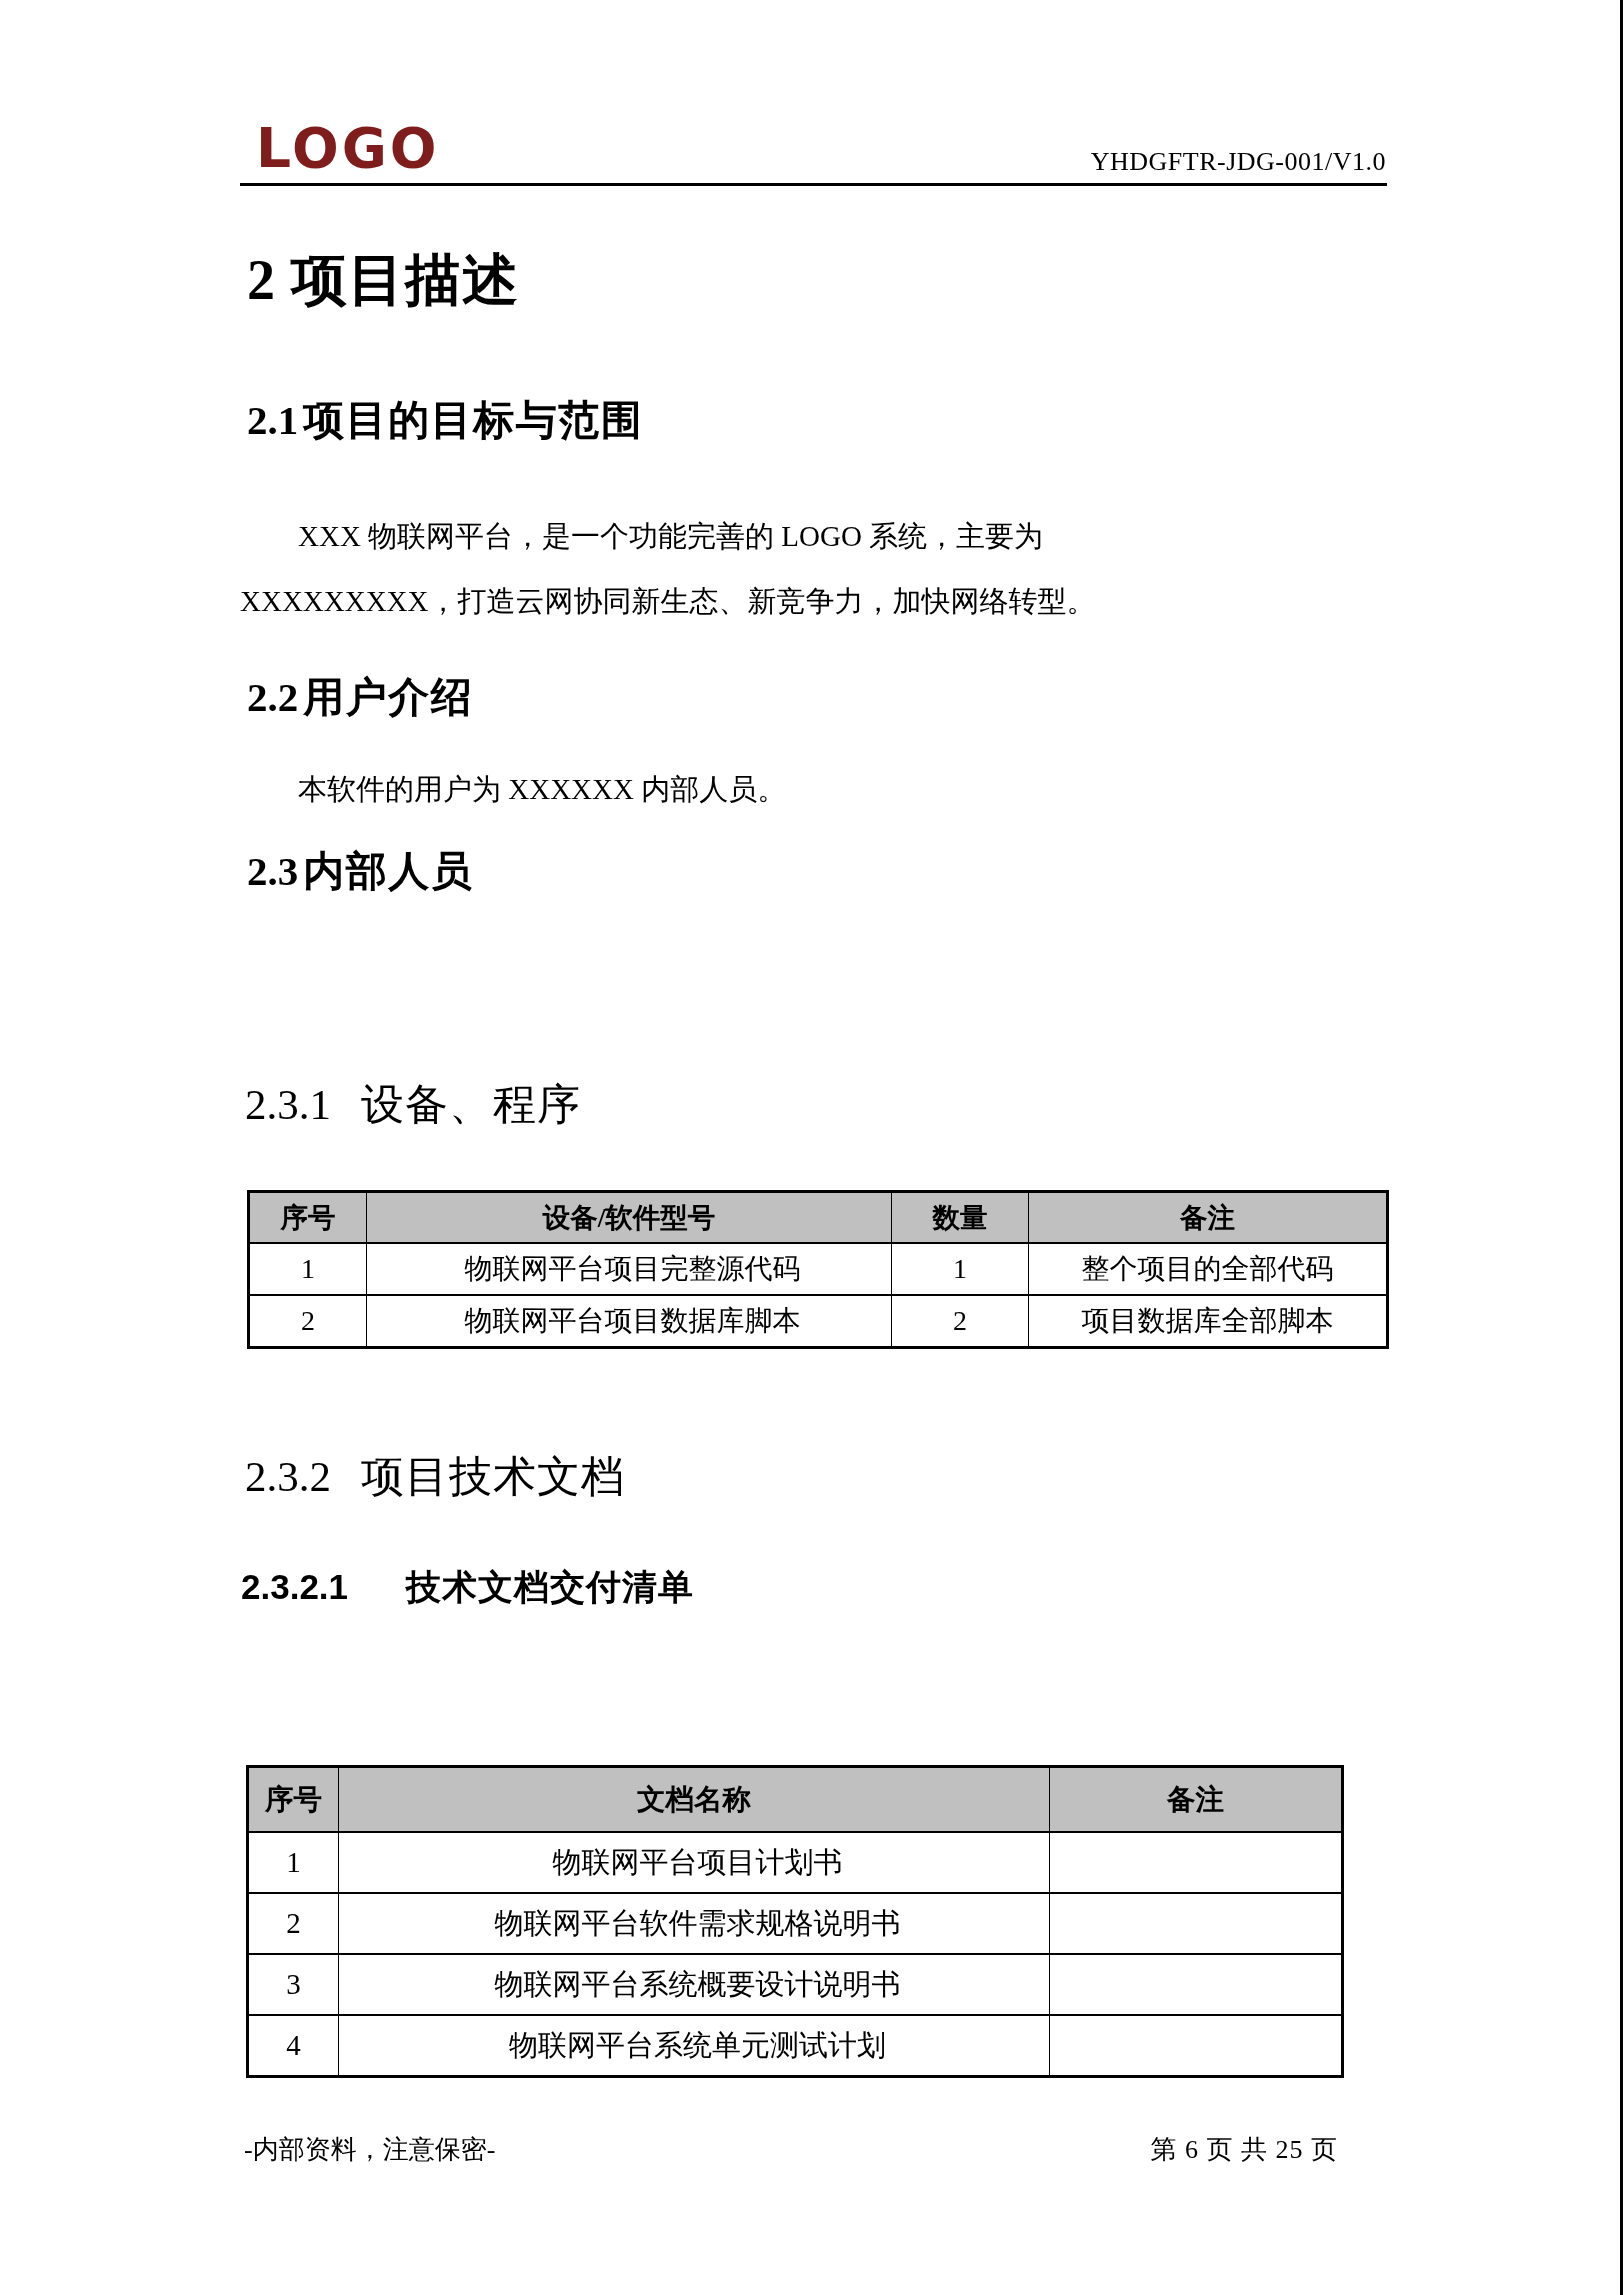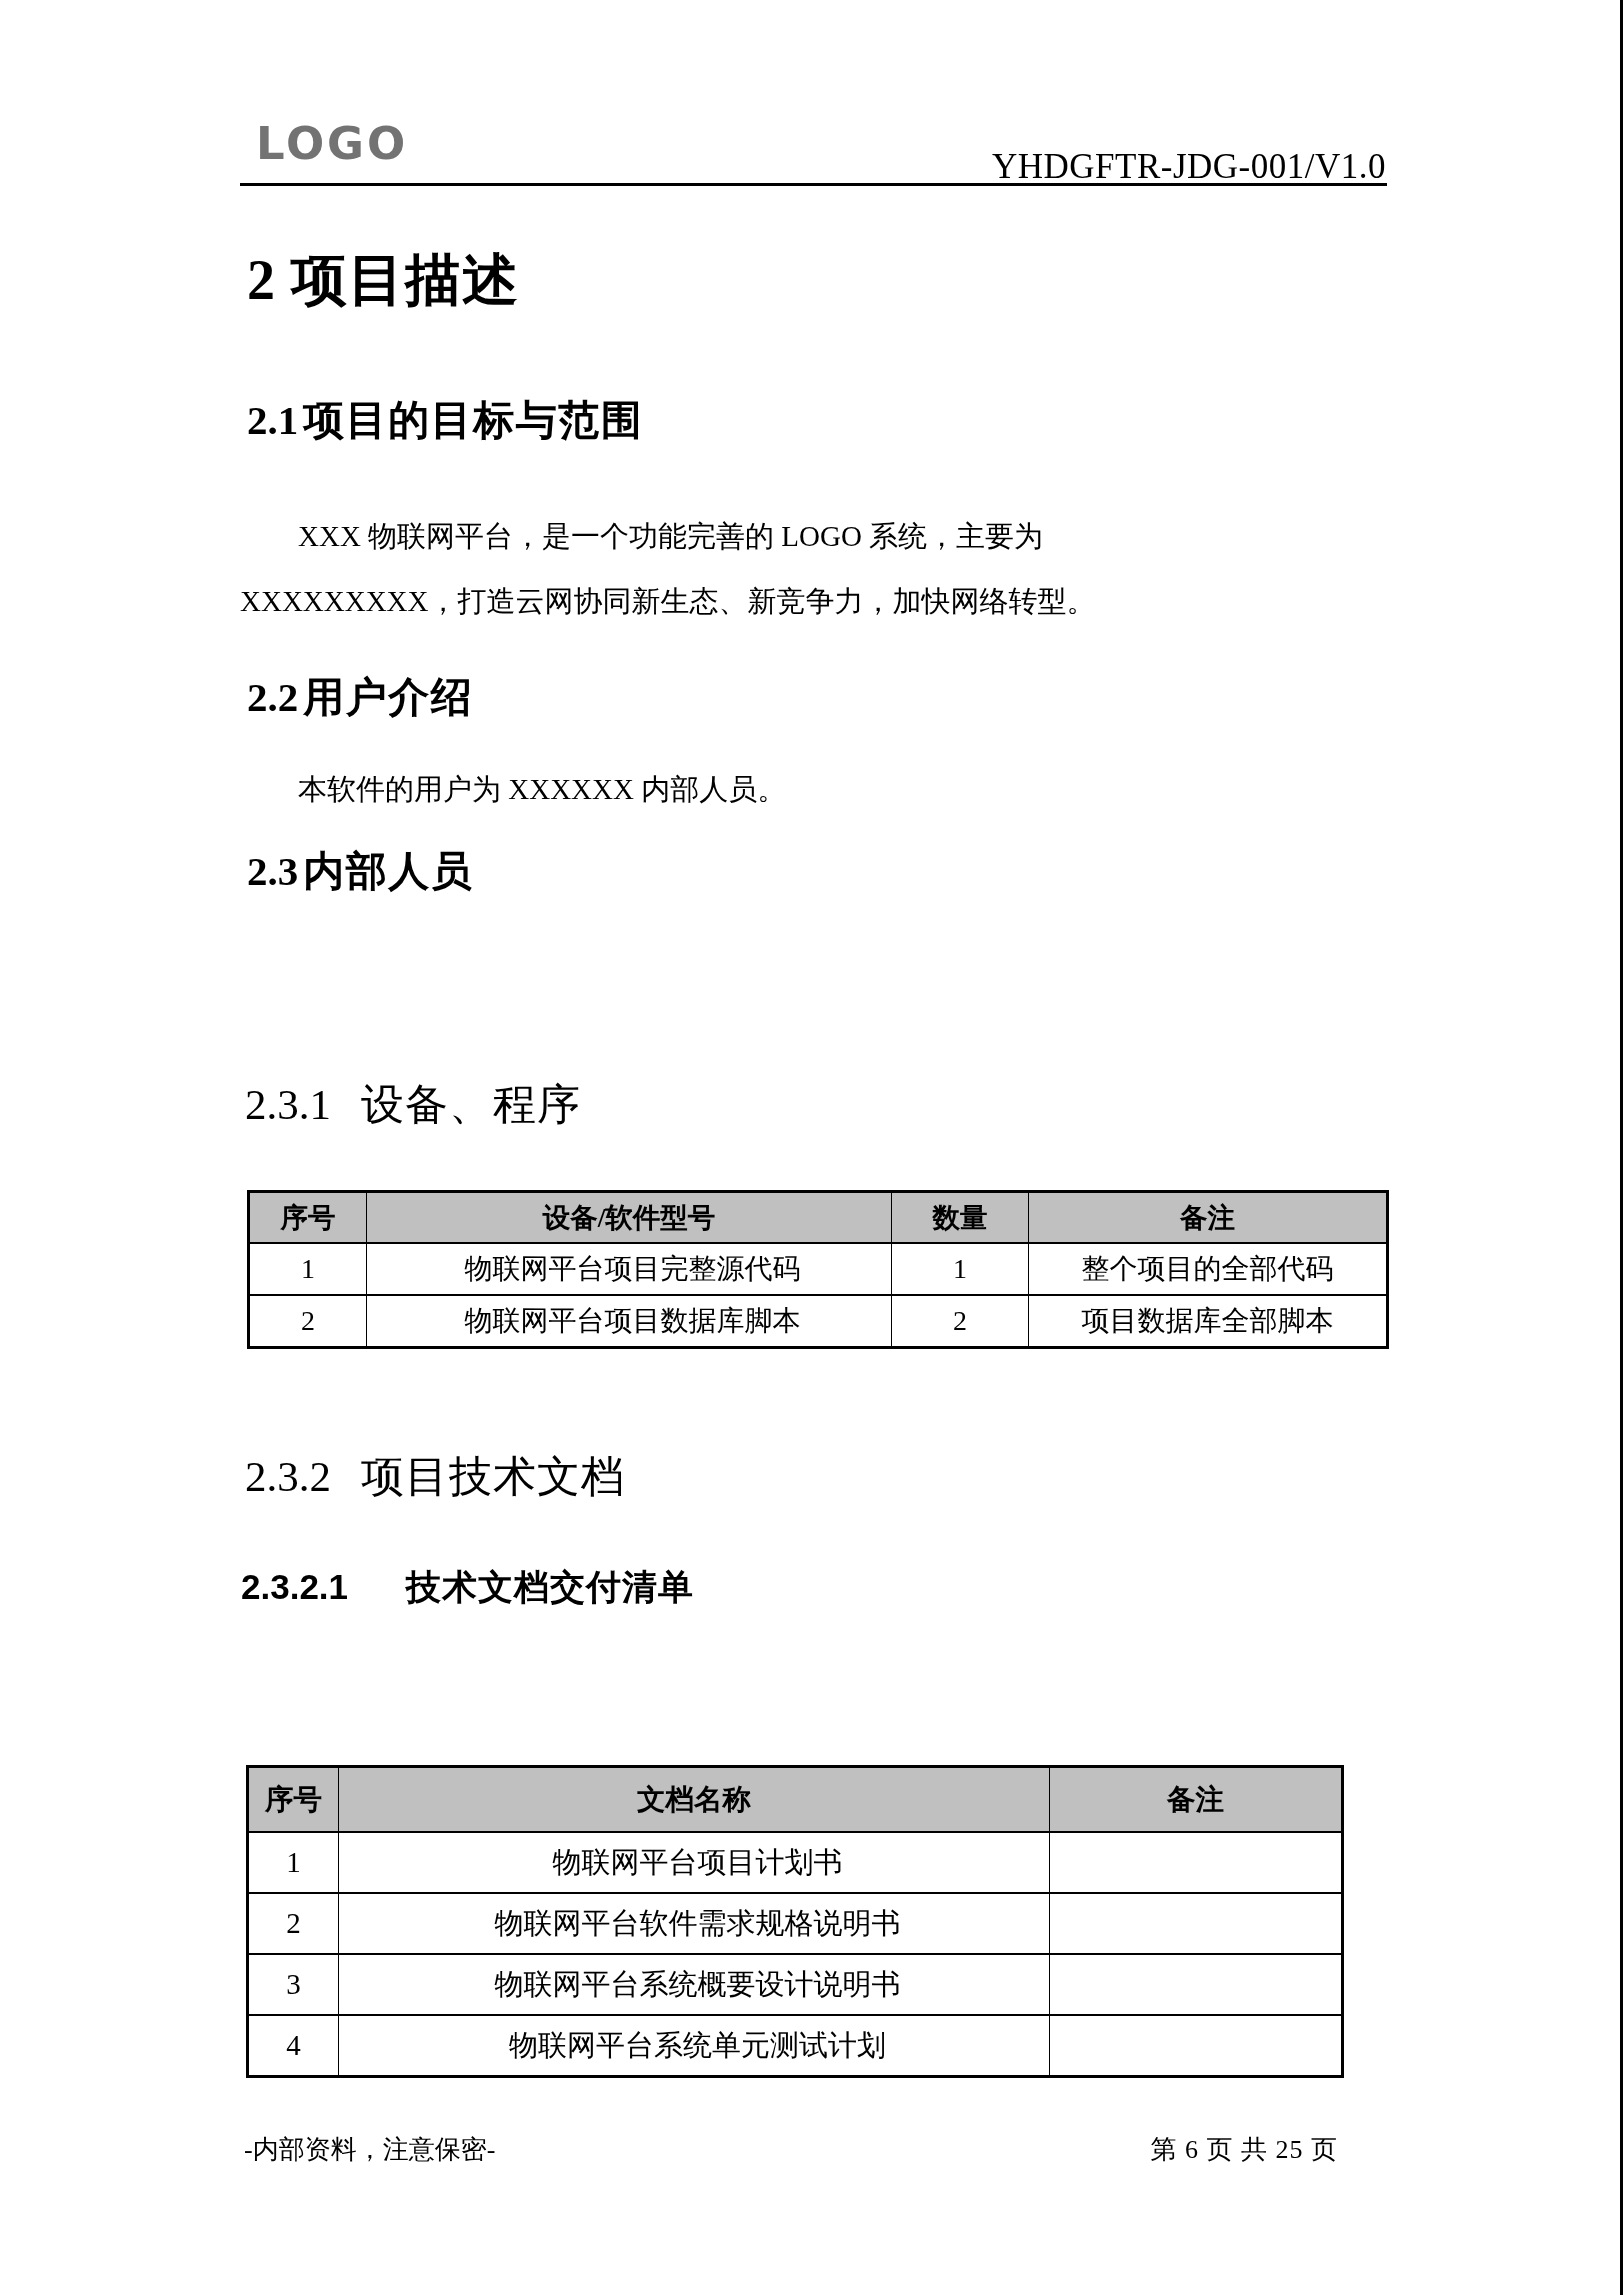--- a/index.html
+++ b/index.html
@@ -5,25 +5,25 @@
   html,body { margin:0; padding:0; background:#ffffff; }
   .page {
     position:relative; width:1623px; height:2295px; background:#ffffff;
     font-family:"Liberation Serif", serif; color:#000; overflow:hidden;
   }
   .edge-line { position:absolute; right:0; top:0; width:2.9px; height:2295px; background:#000; }
 
   .logo {
     position:absolute; left:256px; top:121px;
     font-family:"DejaVu Sans", sans-serif; font-weight:900;
-    font-size:45px; line-height:1; letter-spacing:2.9px; color:#737373;
+    font-size:55px; line-height:1; letter-spacing:2.9px; color:#7f1d1d;
   }
   .docnum {
     position:absolute; top:148px; right:237px;
-    font-size:35px; line-height:1.1; letter-spacing:0.5px;
+    font-size:26px; line-height:1.1; letter-spacing:0.5px;
   }
   .rule { position:absolute; left:240px; top:183px; width:1147px; height:3.4px; background:#000; }
 
   .title {
     position:absolute; left:247px; top:248px;
     font-size:56px; font-weight:bold; line-height:1.15; letter-spacing:1px;
   }
 
   .h2 { position:absolute; left:247px; font-size:41px; font-weight:bold; line-height:1.1; white-space:nowrap; }
   .h2 .num { font-family:"Liberation Serif", serif; margin-right:5px; }

